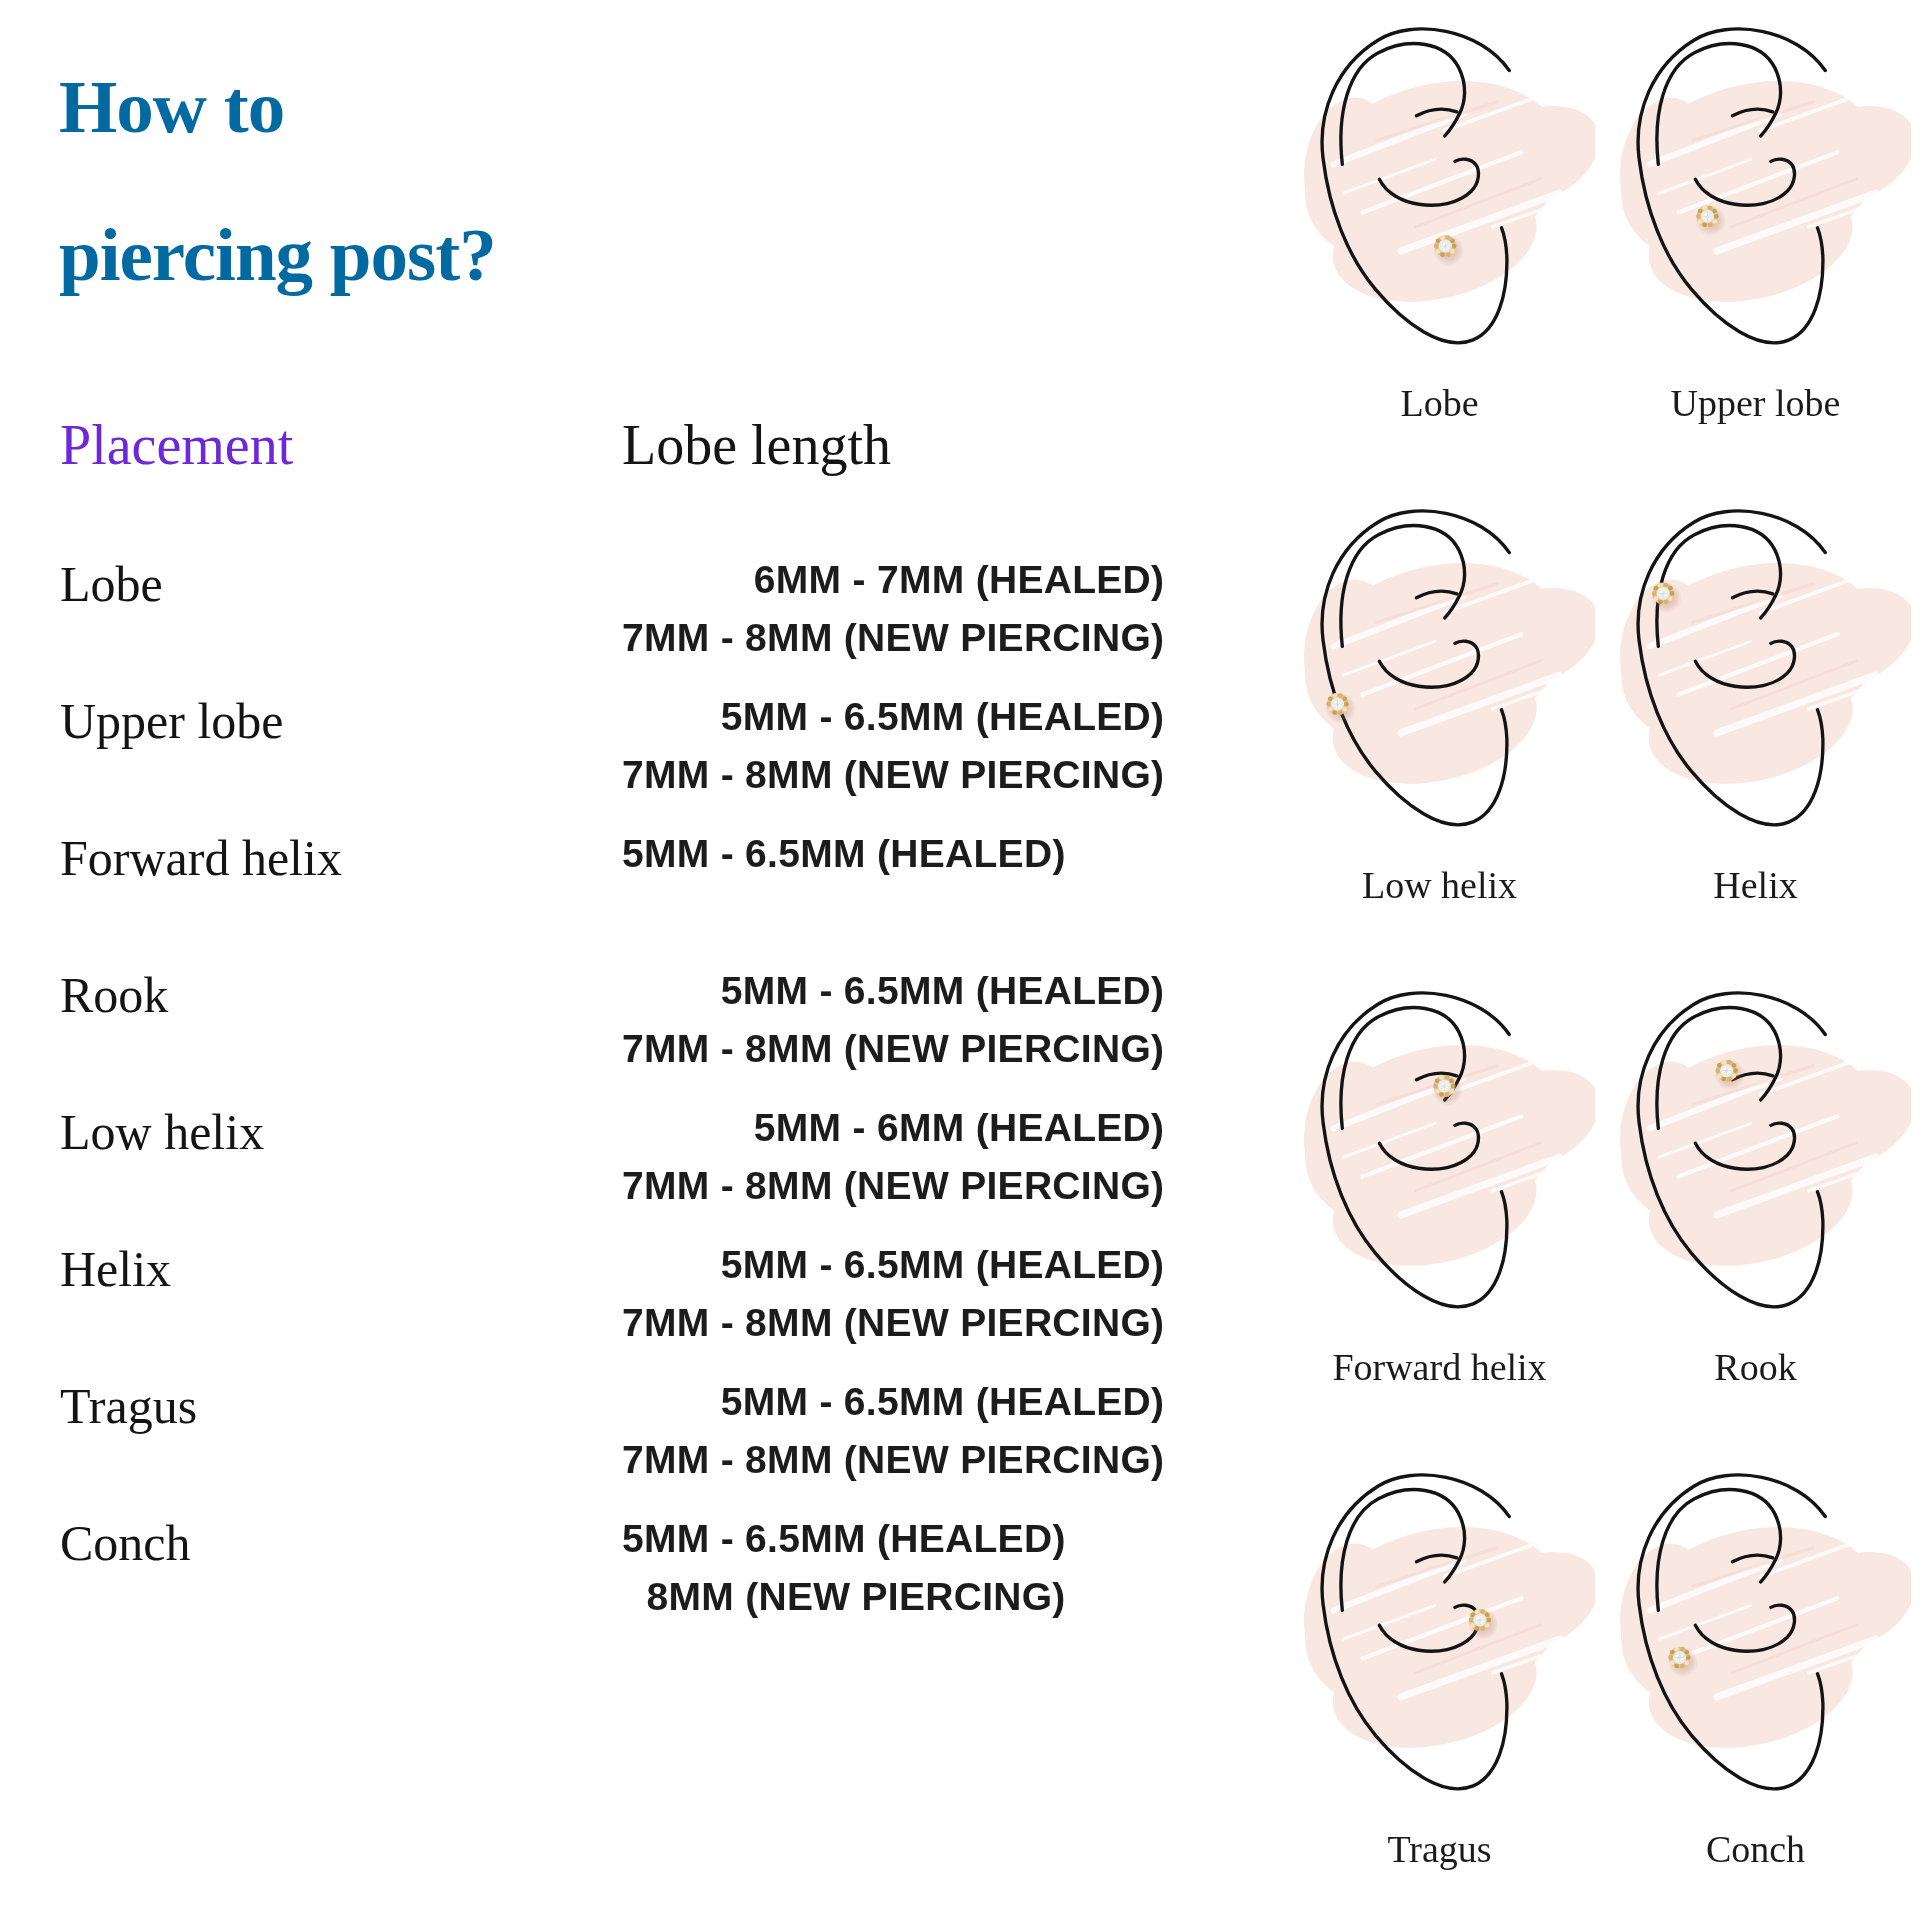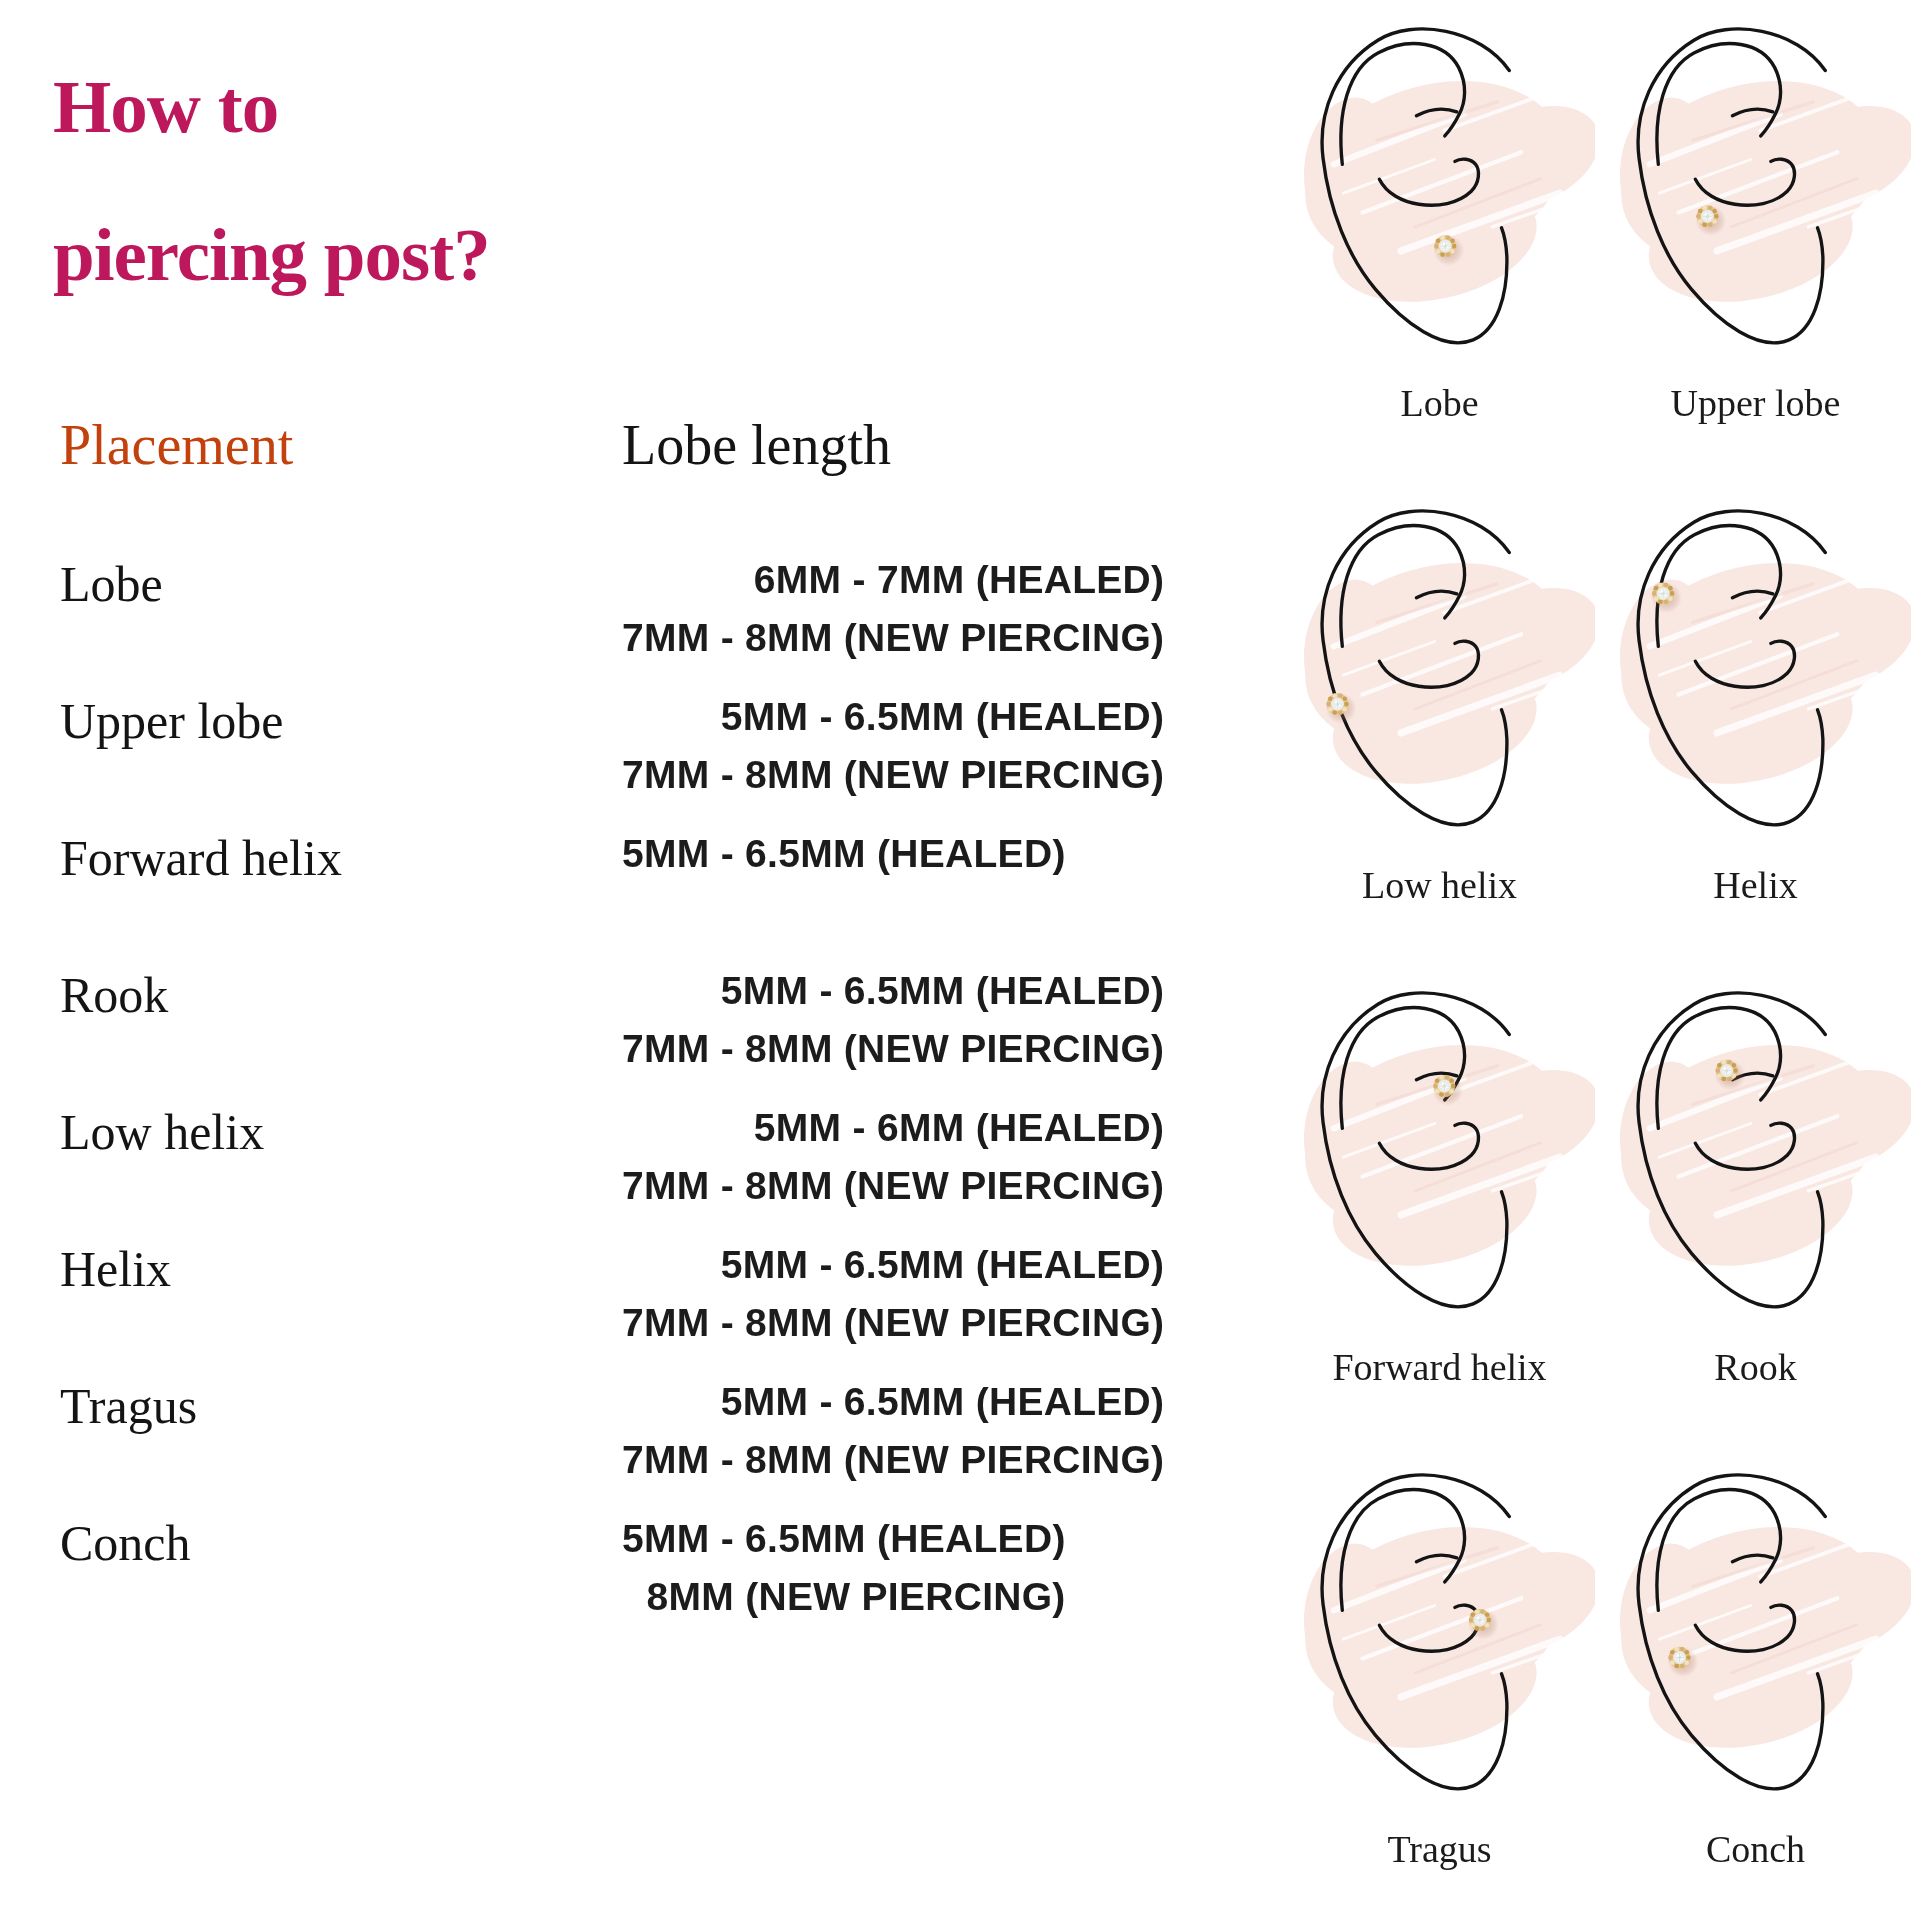--- a/index.html
+++ b/index.html
@@ -2,27 +2,27 @@
 <html style="font-size:8px"><head>
 <meta charset="utf-8">
 <style>
   html,body{margin:0;padding:0;}
   body{
     width:1926px;height:1926px;position:relative;overflow:hidden;
     background:#ffffff;color:#161616;
     font-family:"Liberation Serif","DejaVu Serif",serif;
   }
   .title{
-    position:absolute;left:53px;top:70px;
-    font-size:75px;line-height:74px;font-weight:700;letter-spacing:-1px;color:#be185d;
+    position:absolute;left:59px;top:70px;
+    font-size:75px;line-height:74px;font-weight:700;letter-spacing:-1px;color:#0369a1;
     white-space:pre-line;
   }
   .table-area{position:absolute;left:60px;top:417px;width:1169px;}
   .t-headers{display:flex;}
-  .h-placement{width:562px;font-size:56px;line-height:1;font-weight:400;color:#c2410c;}
+  .h-placement{width:562px;font-size:56px;line-height:1;font-weight:400;color:#6d28d9;}
   .h-post{font-size:56px;line-height:1;font-weight:400;color:#141414;}
   .t-rows{margin-top:86px;}
   .t-row{display:flex;height:137px;align-items:flex-start;}
   .cell-placement{width:562px;font-size:50px;line-height:1;font-weight:400;color:#141414;}
   .cell-values{
     font-family:"Liberation Sans","DejaVu Sans",sans-serif;
     font-weight:700;font-size:39px;line-height:58px;margin-top:-8px;
     color:#1c1c1c;letter-spacing:0.3px;text-align:right;
   }
   .ear-grid{

